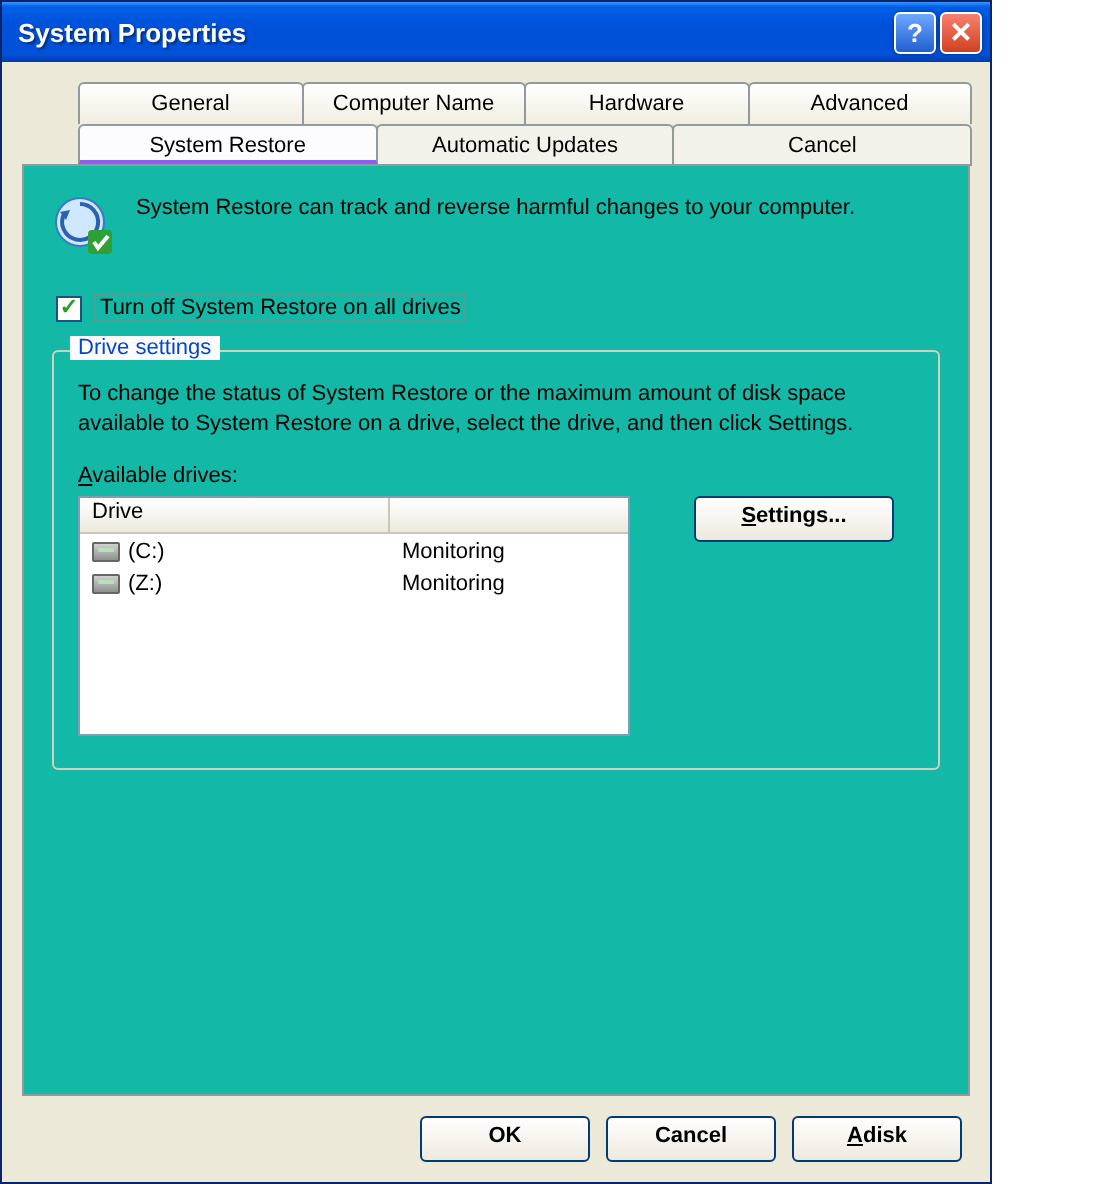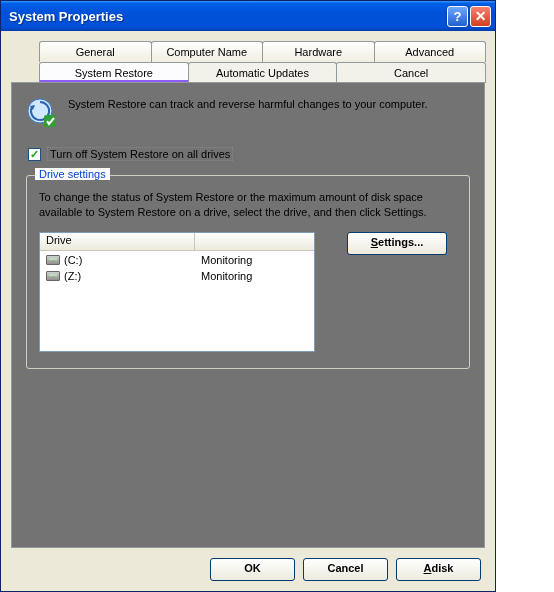--- a/index.html
+++ b/index.html
@@ -75,21 +75,21 @@
   }
   .tab.active {
     background: #fcfcfe;
     border-bottom: 3px solid #8b5cf6;
     margin-bottom: -1px;
     z-index: 3;
     font-weight: normal;
   }
   .tab-panel {
     border: 1px solid #919b9c;
-    background: #737373;
+    background: #14b8a6;
     flex: 1;
     margin-top: -1px;
     padding: 14px 14px 0 14px;
     position: relative;
     z-index: 2;
   }
   .intro-row { display: flex; gap: 10px; margin-bottom: 18px; }
   .sr-icon {
     width: 32px; height: 32px; flex-shrink: 0;
     display:flex; align-items:center; justify-content:center;
@@ -235,20 +235,21 @@
       <div class="checkbox-row">
         <div class="checkbox">
           <span class="checkmark">✓</span>
         </div>
         <span class="chk-label"><span class="ul">T</span><span>urn off System Restore on all drives</span></span>
       </div>
 
       <div class="groupbox">
         <div class="group-title">Drive settings</div>
         <div class="group-desc">To change the status of System Restore or the maximum amount of disk space available to System Restore on a drive, select the drive, and then click Settings.</div>
+        <div class="avail-label"><span class="ul">A</span><span>vailable drives:</span></div>
         <div class="drive-area">
           <div class="listview">
             <div class="lv-header">
               <div class="lv-col c1">Drive</div>
             </div>
             <div class="lv-body">
               <div class="lv-row">
                 <div class="lv-cell c1">
                   <span class="drive-icon"></span>
                   <span>(C:)</span>

